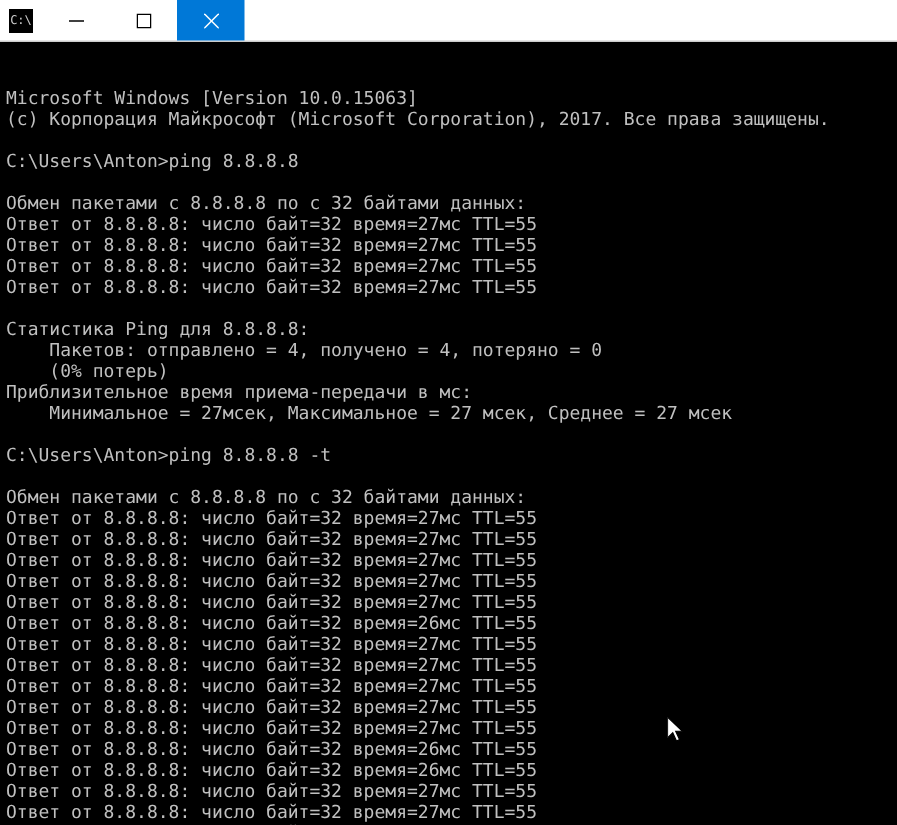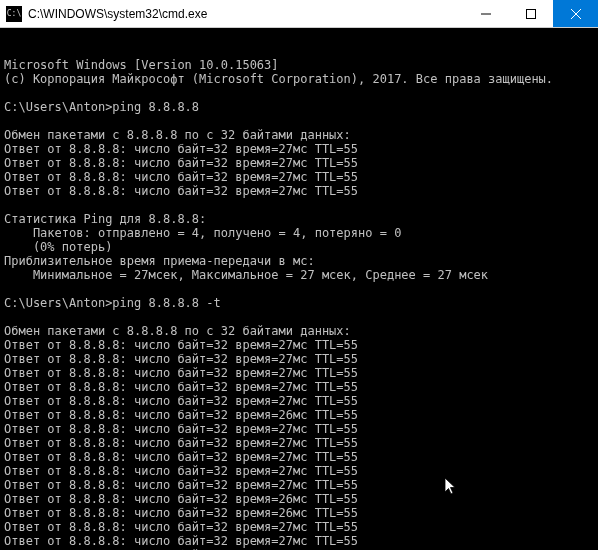--- a/index.html
+++ b/index.html
@@ -82,21 +82,20 @@
     height: 18px;
     pointer-events: none;
   }
 </style>
 </head>
 <body>
 
 <div class="window">
   <div class="titlebar">
     <div class="titlebar-icon">C:\</div>
-    <div class="titlebar-title">C:\WINDOWS\system32\cmd.exe</div>
     <div class="titlebar-controls">
       <div class="tbtn">
         <svg width="10" height="10">
             <line x1="0" y1="5" x2="10" y2="5" stroke="#000" stroke-width="1"></line>
           </svg>
       </div>
       <div class="tbtn">
         <svg width="10" height="10">
             <rect x="0.5" y="0.5" width="9" height="9" fill="none" stroke="#000" stroke-width="1"></rect>
           </svg>

